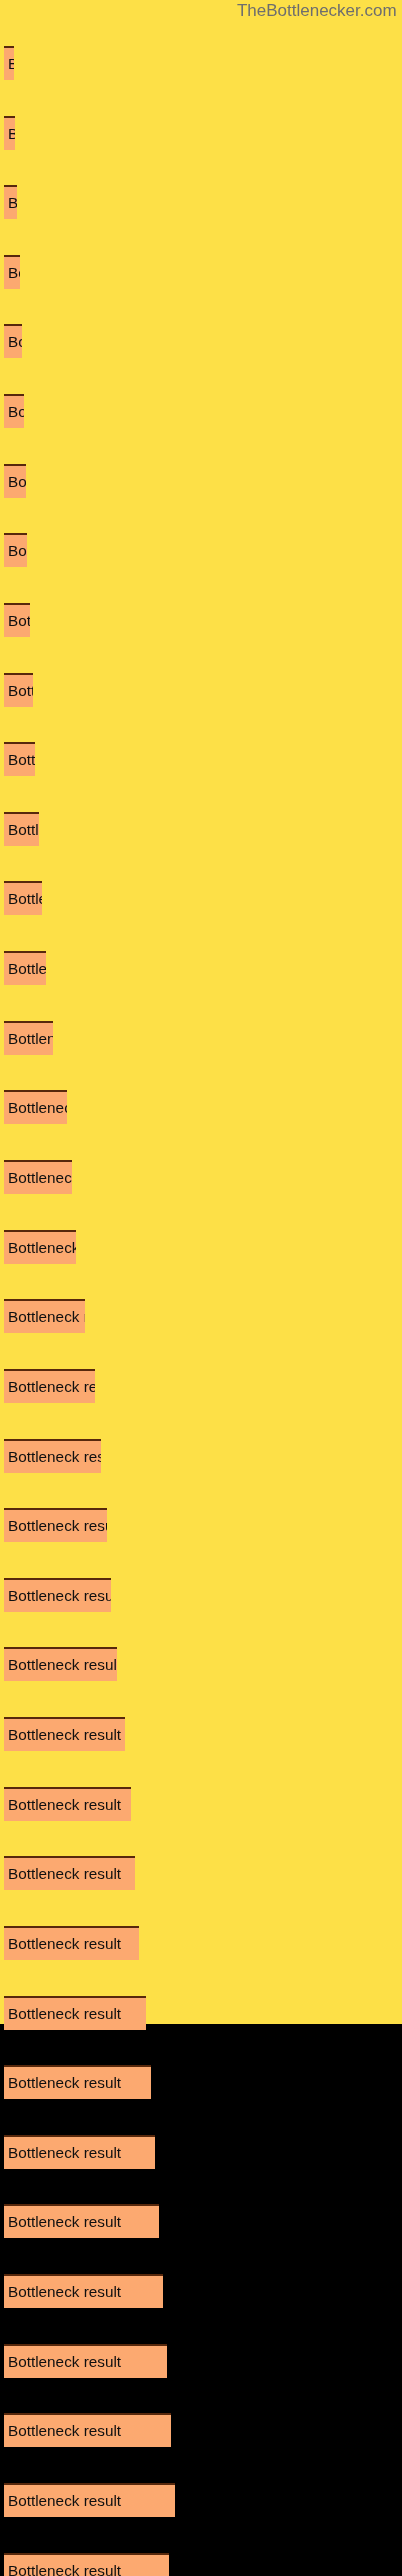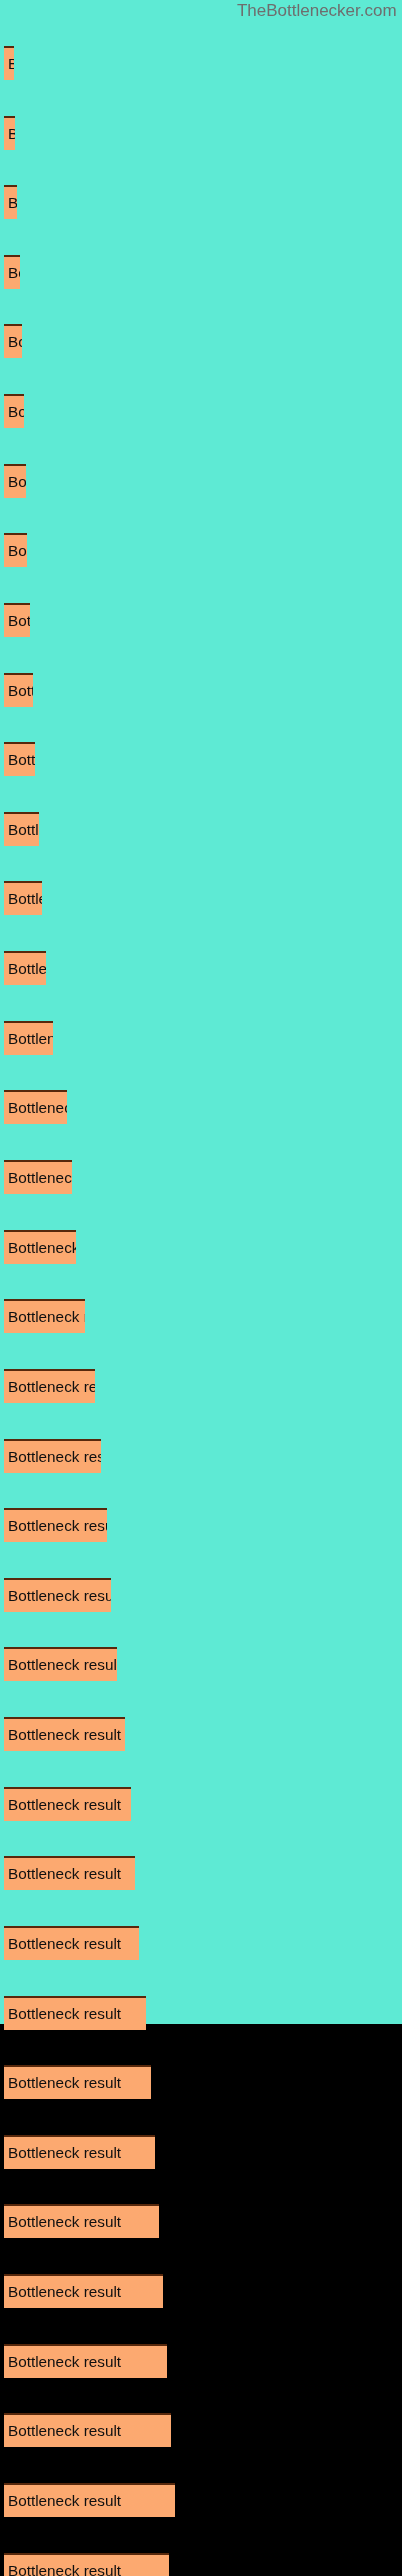--- a/index.html
+++ b/index.html
@@ -13,21 +13,21 @@
     position: relative;
     overflow: hidden;
     font-family: "Liberation Sans", sans-serif;
   }
   #chart-root {
     position: absolute;
     left: 0;
     top: 0;
     width: 403px;
     height: 2024px;
-    background: #5eead4;
+    background: #fde047;
   }
   #watermark {
     position: absolute;
     right: 6.4px;
     top: 0.8px;
     font-family: "Liberation Sans", sans-serif;
     font-size: 17px;
     color: #6e6e6e;
     letter-spacing: 0px;
     white-space: nowrap;

